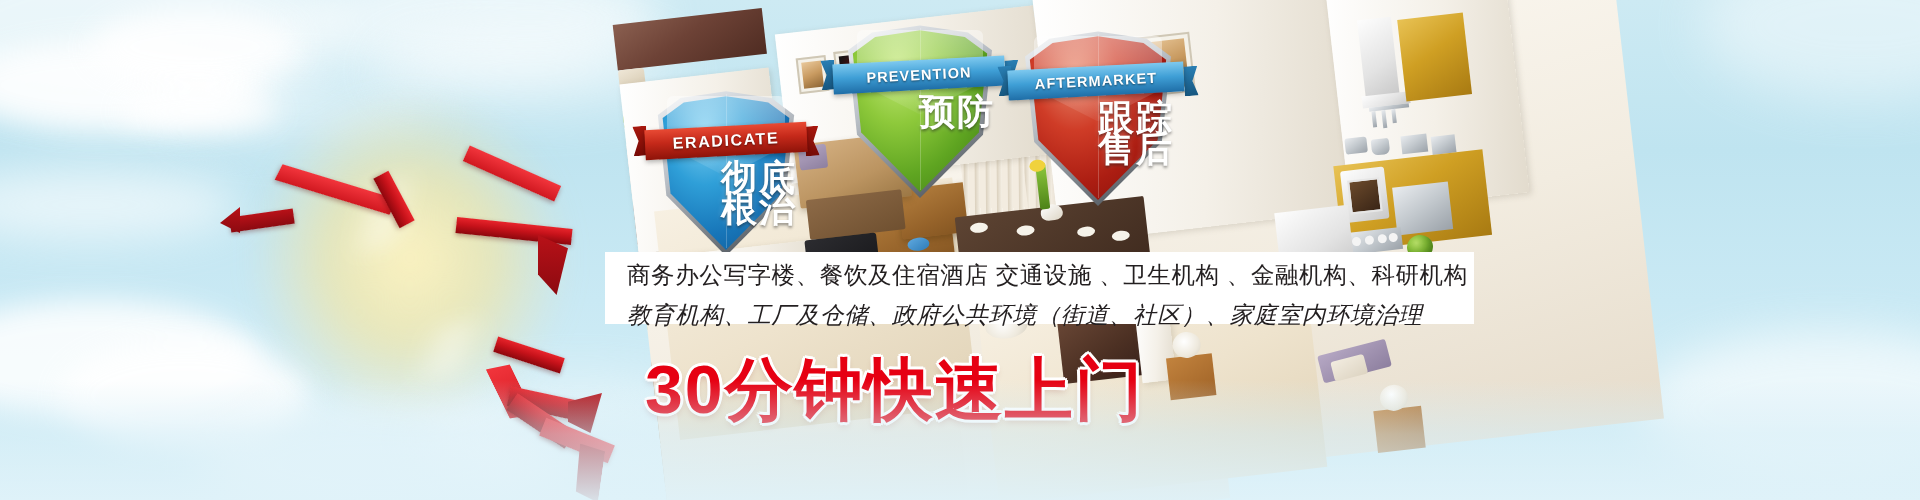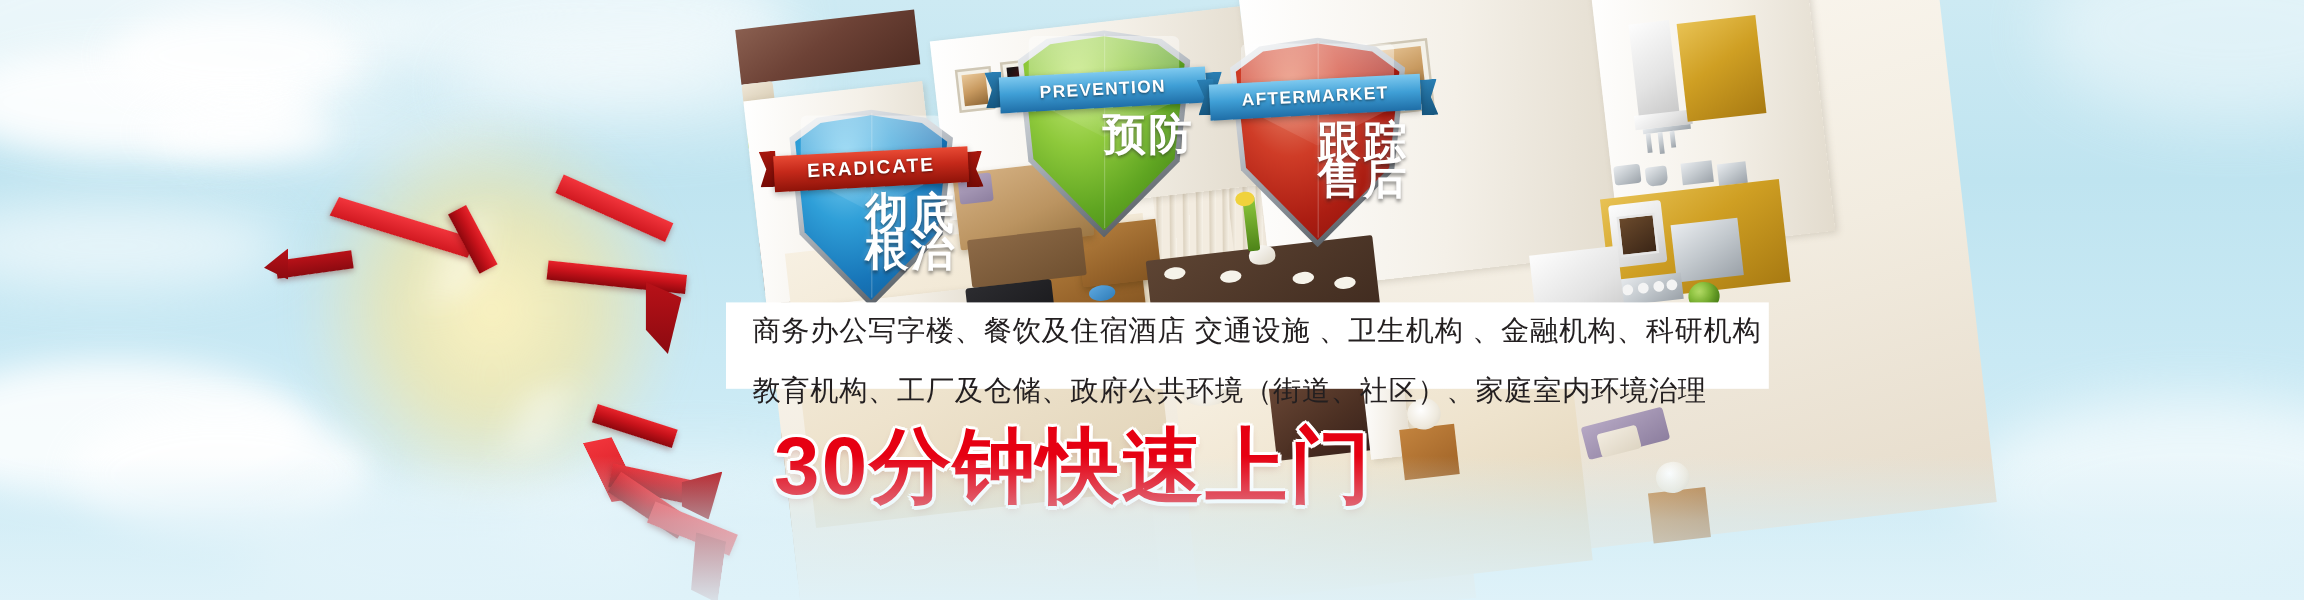--- a/index.html
+++ b/index.html
@@ -253,21 +253,21 @@
   #text-panel .line {
     position: absolute;
     left: 22px;
     color: #231f20;
     font-size: 23.5px;
     line-height: 1;
     letter-spacing: .6px;
     white-space: nowrap;
   }
   #text-panel .line1 { top: 12px; }
-  #text-panel .line2 { top: 62px; }
+  #text-panel .line2 { top: 52px; font-style: italic; }
 
   
   #headline {
     position: absolute;
     left: 645px;
     top: 355px;
     font-size: 68px;
     font-weight: 700;
     line-height: 1;
     color: #e60012;

